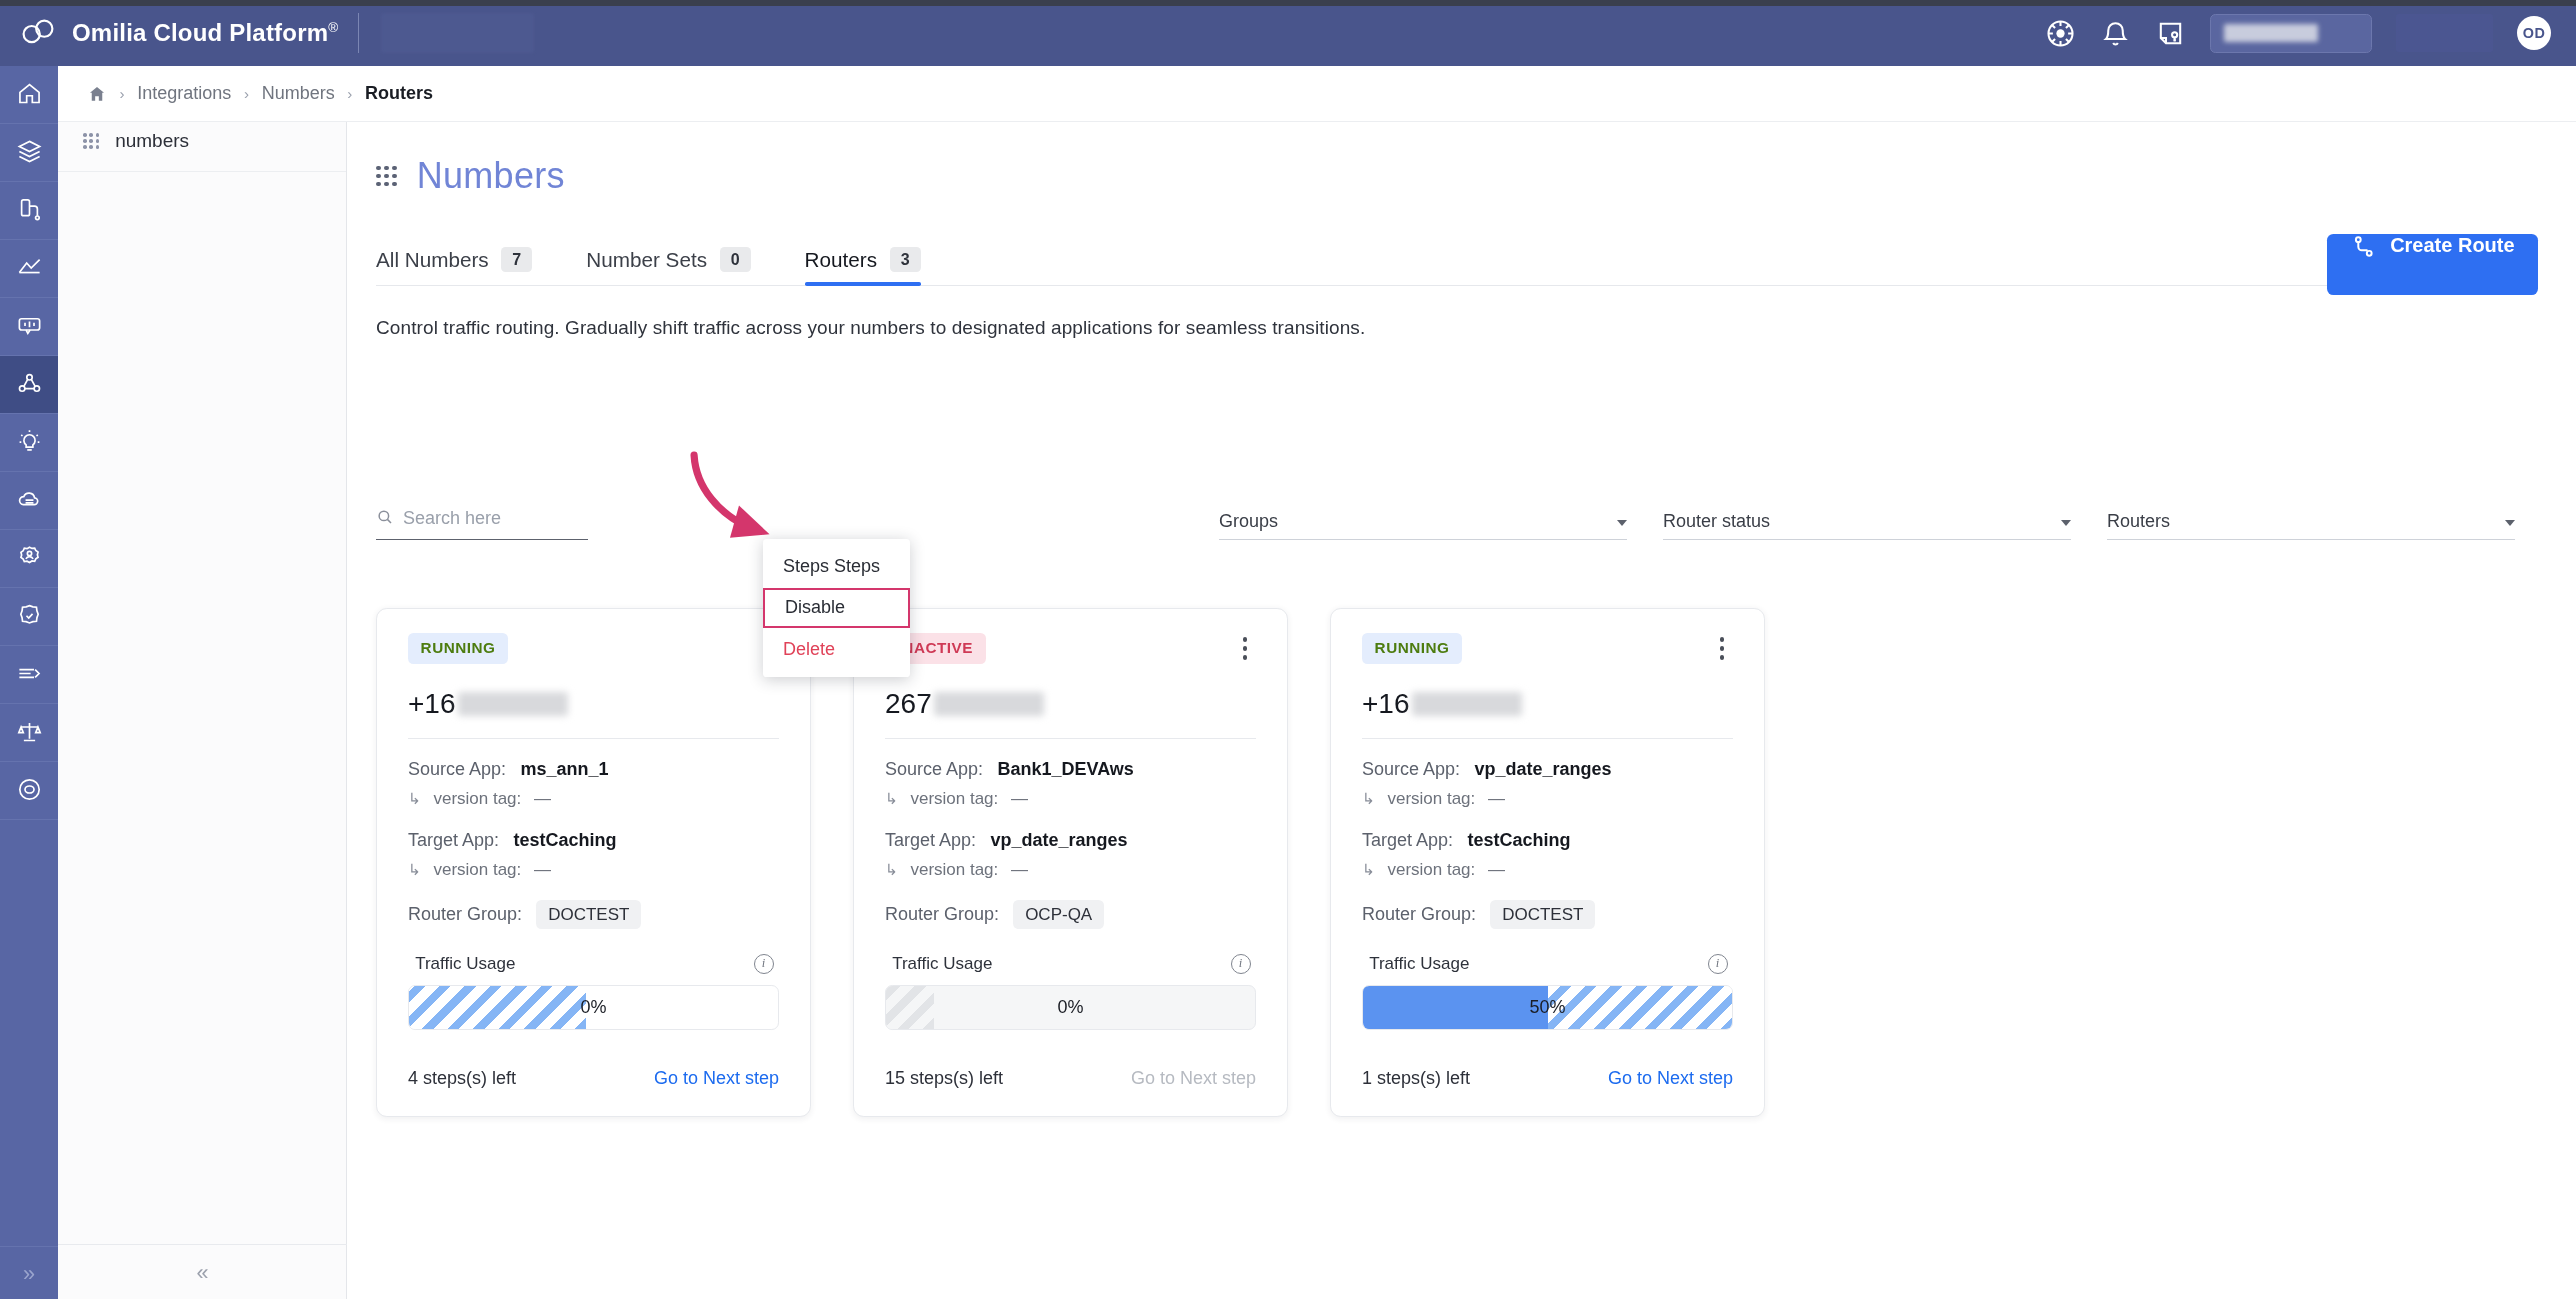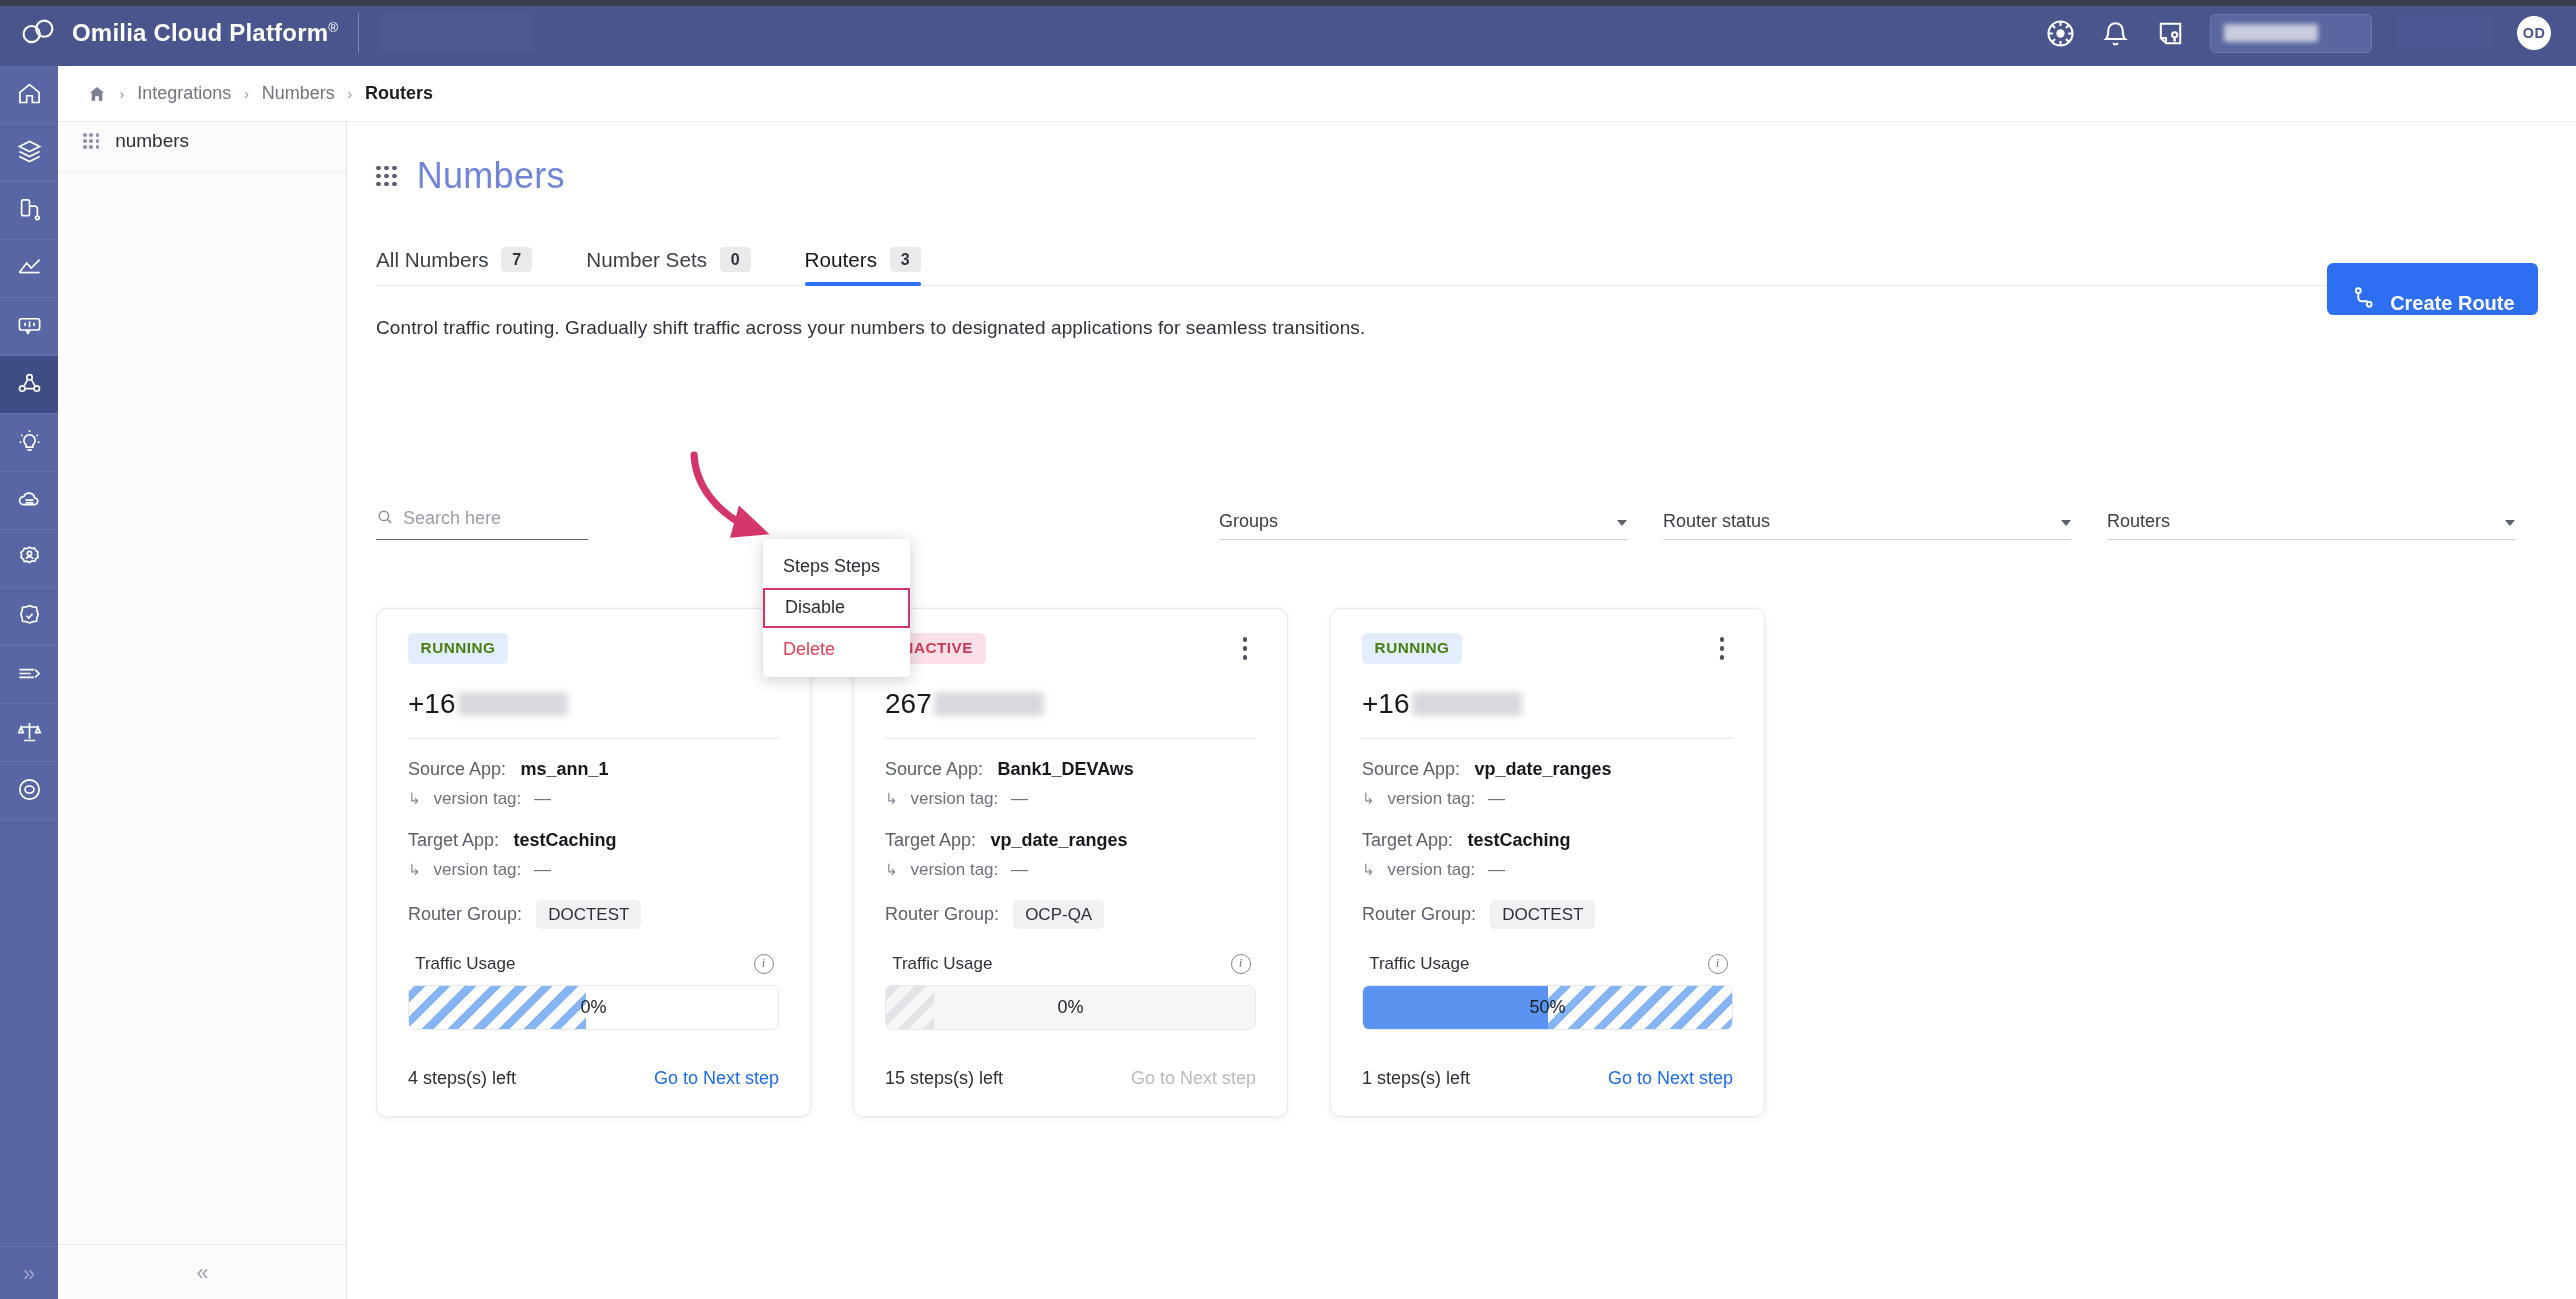--- a/index.html
+++ b/index.html
@@ -129,24 +129,23 @@
     margin-left: 29px; width: 2157px; height: 0.9px; background: #e6e8ec; margin-top: 5.4px;
   }
 
   .page-desc {
     margin: 31px 0 0 29px; font-size: 19px; color: #2f333c; letter-spacing: 0.1px;
   }
 
   .create-btn {
     position: absolute; top: 113px; right: 38px;
     background: #2e6ff2; color:#fff; border:none; border-radius: 6.3px;
-    height: 52px; padding: 0 23.4px; display:flex; align-items:flex-end; gap: 14.4px;
+    height: 61px; padding: 0 23.4px; display:flex; align-items:flex-start; gap: 14.4px;
     font-size: 20px; font-weight: bold; cursor:pointer;
     font-family: "Liberation Sans", sans-serif;
-    margin-top: 29px;
   }
   .create-btn svg { width:25px; height:25px; }
 
   
   .filters { position:absolute; top: 376px; left: 29px; width: 2166px; height: 54px; }
   .search-field {
     position:absolute; left:0; top:0; width: 212px; height: 43px;
     border-bottom: 0.9px solid #5d626d; display:flex; align-items:center; gap: 9px;
   }
   .search-field svg { width:18px; height:18px; color:#8b909b; }

